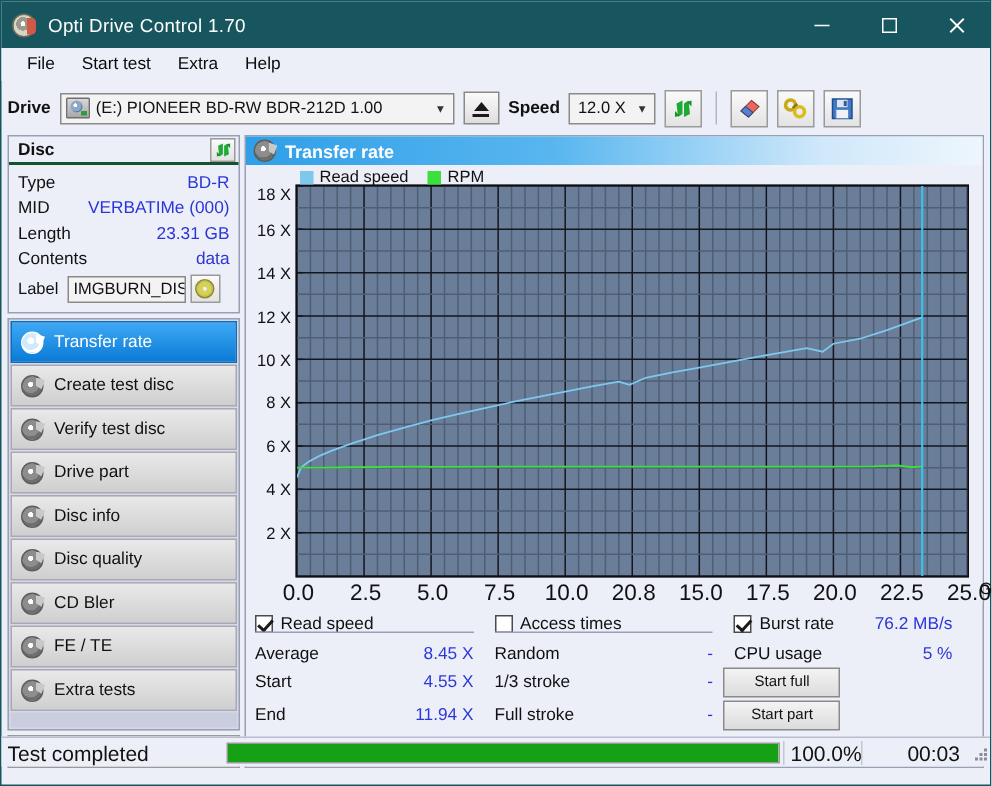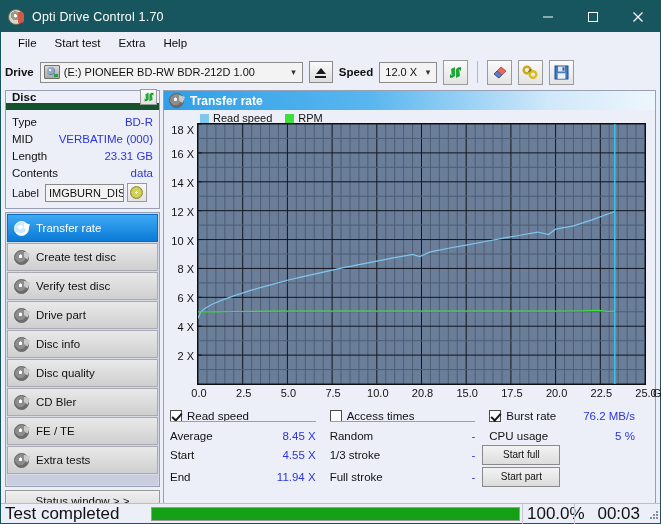--- a/index.html
+++ b/index.html
@@ -130,21 +130,21 @@
   .leftcol { width: 155px; flex: none; }
   .panel {
     border: 1px solid #9aa0b4;
     background: #eceef8;
   }
   .panel-head {
     height: 19px;
     display: flex; align-items: center;
     padding: 0 2px 0 6px;
     font-weight: bold; font-size: 11.5px; color: #111;
-    border-bottom: 7px solid #14532d;
+    border-bottom: 2px solid #14532d;
   }
   .panel-head .mini-btn {
     margin-left: auto;
     width: 17px; height: 16px;
     border: 1px solid #9a9a9a;
     background: linear-gradient(#fafafa,#e2e2e2);
     display:flex;align-items:center;justify-content:center;
   }
   .disc-rows { padding: 3px 6px 5px 6px; }
   .disc-row {
@@ -249,21 +249,21 @@
   }
   .plot svg { display:block; }
   .ylab {
     position: absolute; right: 100%; margin-right: 4px;
     transform: translateY(-50%);
     font-size: 11px; color: #111; white-space: nowrap;
   }
   .xlab {
     position: absolute; top: 100%; margin-top: 3px;
     transform: translateX(-50%);
-    font-size: 11px; color: #111; white-space: nowrap;
+    font-size: 15px; color: #111; white-space: nowrap;
   }
   .xunit { position: absolute; top: 100%; margin-top: 3px; font-size: 11px; color:#111; }
 
   
   .results { padding: 4px 6px 0 6px; }
   .res-row { display: flex; font-size: 11.5px; color: #111; align-items: center; }
   .res-col { width: 33.33%; display: flex; align-items: center; }
   .res-col .k { }
   .res-col .v { margin-left: auto; color: #2b36d8; padding-right: 14px; }
   .hdr-row { height: 20px; }
@@ -286,26 +286,26 @@
   .sbtn {
     width: 78px; height: 20px;
     border: 1px solid #8a8a8a;
     background: linear-gradient(#f3f3f3,#dcdcdc);
     font-size: 10px; color: #111;
     display:flex; align-items:center; justify-content:center;
   }
 
   
   .statusbar {
-    position: absolute; left: 0; right: 0; bottom: 0;
+    position: absolute; left: 0; right: 0; bottom: 12px;
     height: 20px;
     background: #eceef8;
     border-top: 1px solid #b9bdcc;
     display: flex; align-items: center;
-    font-size: 17px; color: #111;
+    font-size: 14px; color: #111;
   }
   .sb-text { width: 148px; padding-left: 4px; }
   .sb-progress {
     flex: 1; height: 14px; margin: 0 2px;
     border: 1px solid #9a9a9a; background: #fff;
     position: relative; overflow: hidden;
   }
   .sb-bar { height: 100%; background: #15a015; }
   .sb-pct { width: 52px; padding-left: 4px; border-left: 1px solid #c3c6d4; }
   .sb-time { width: 72px; text-align: right; padding-right: 6px; border-left: 1px solid #c3c6d4; }

